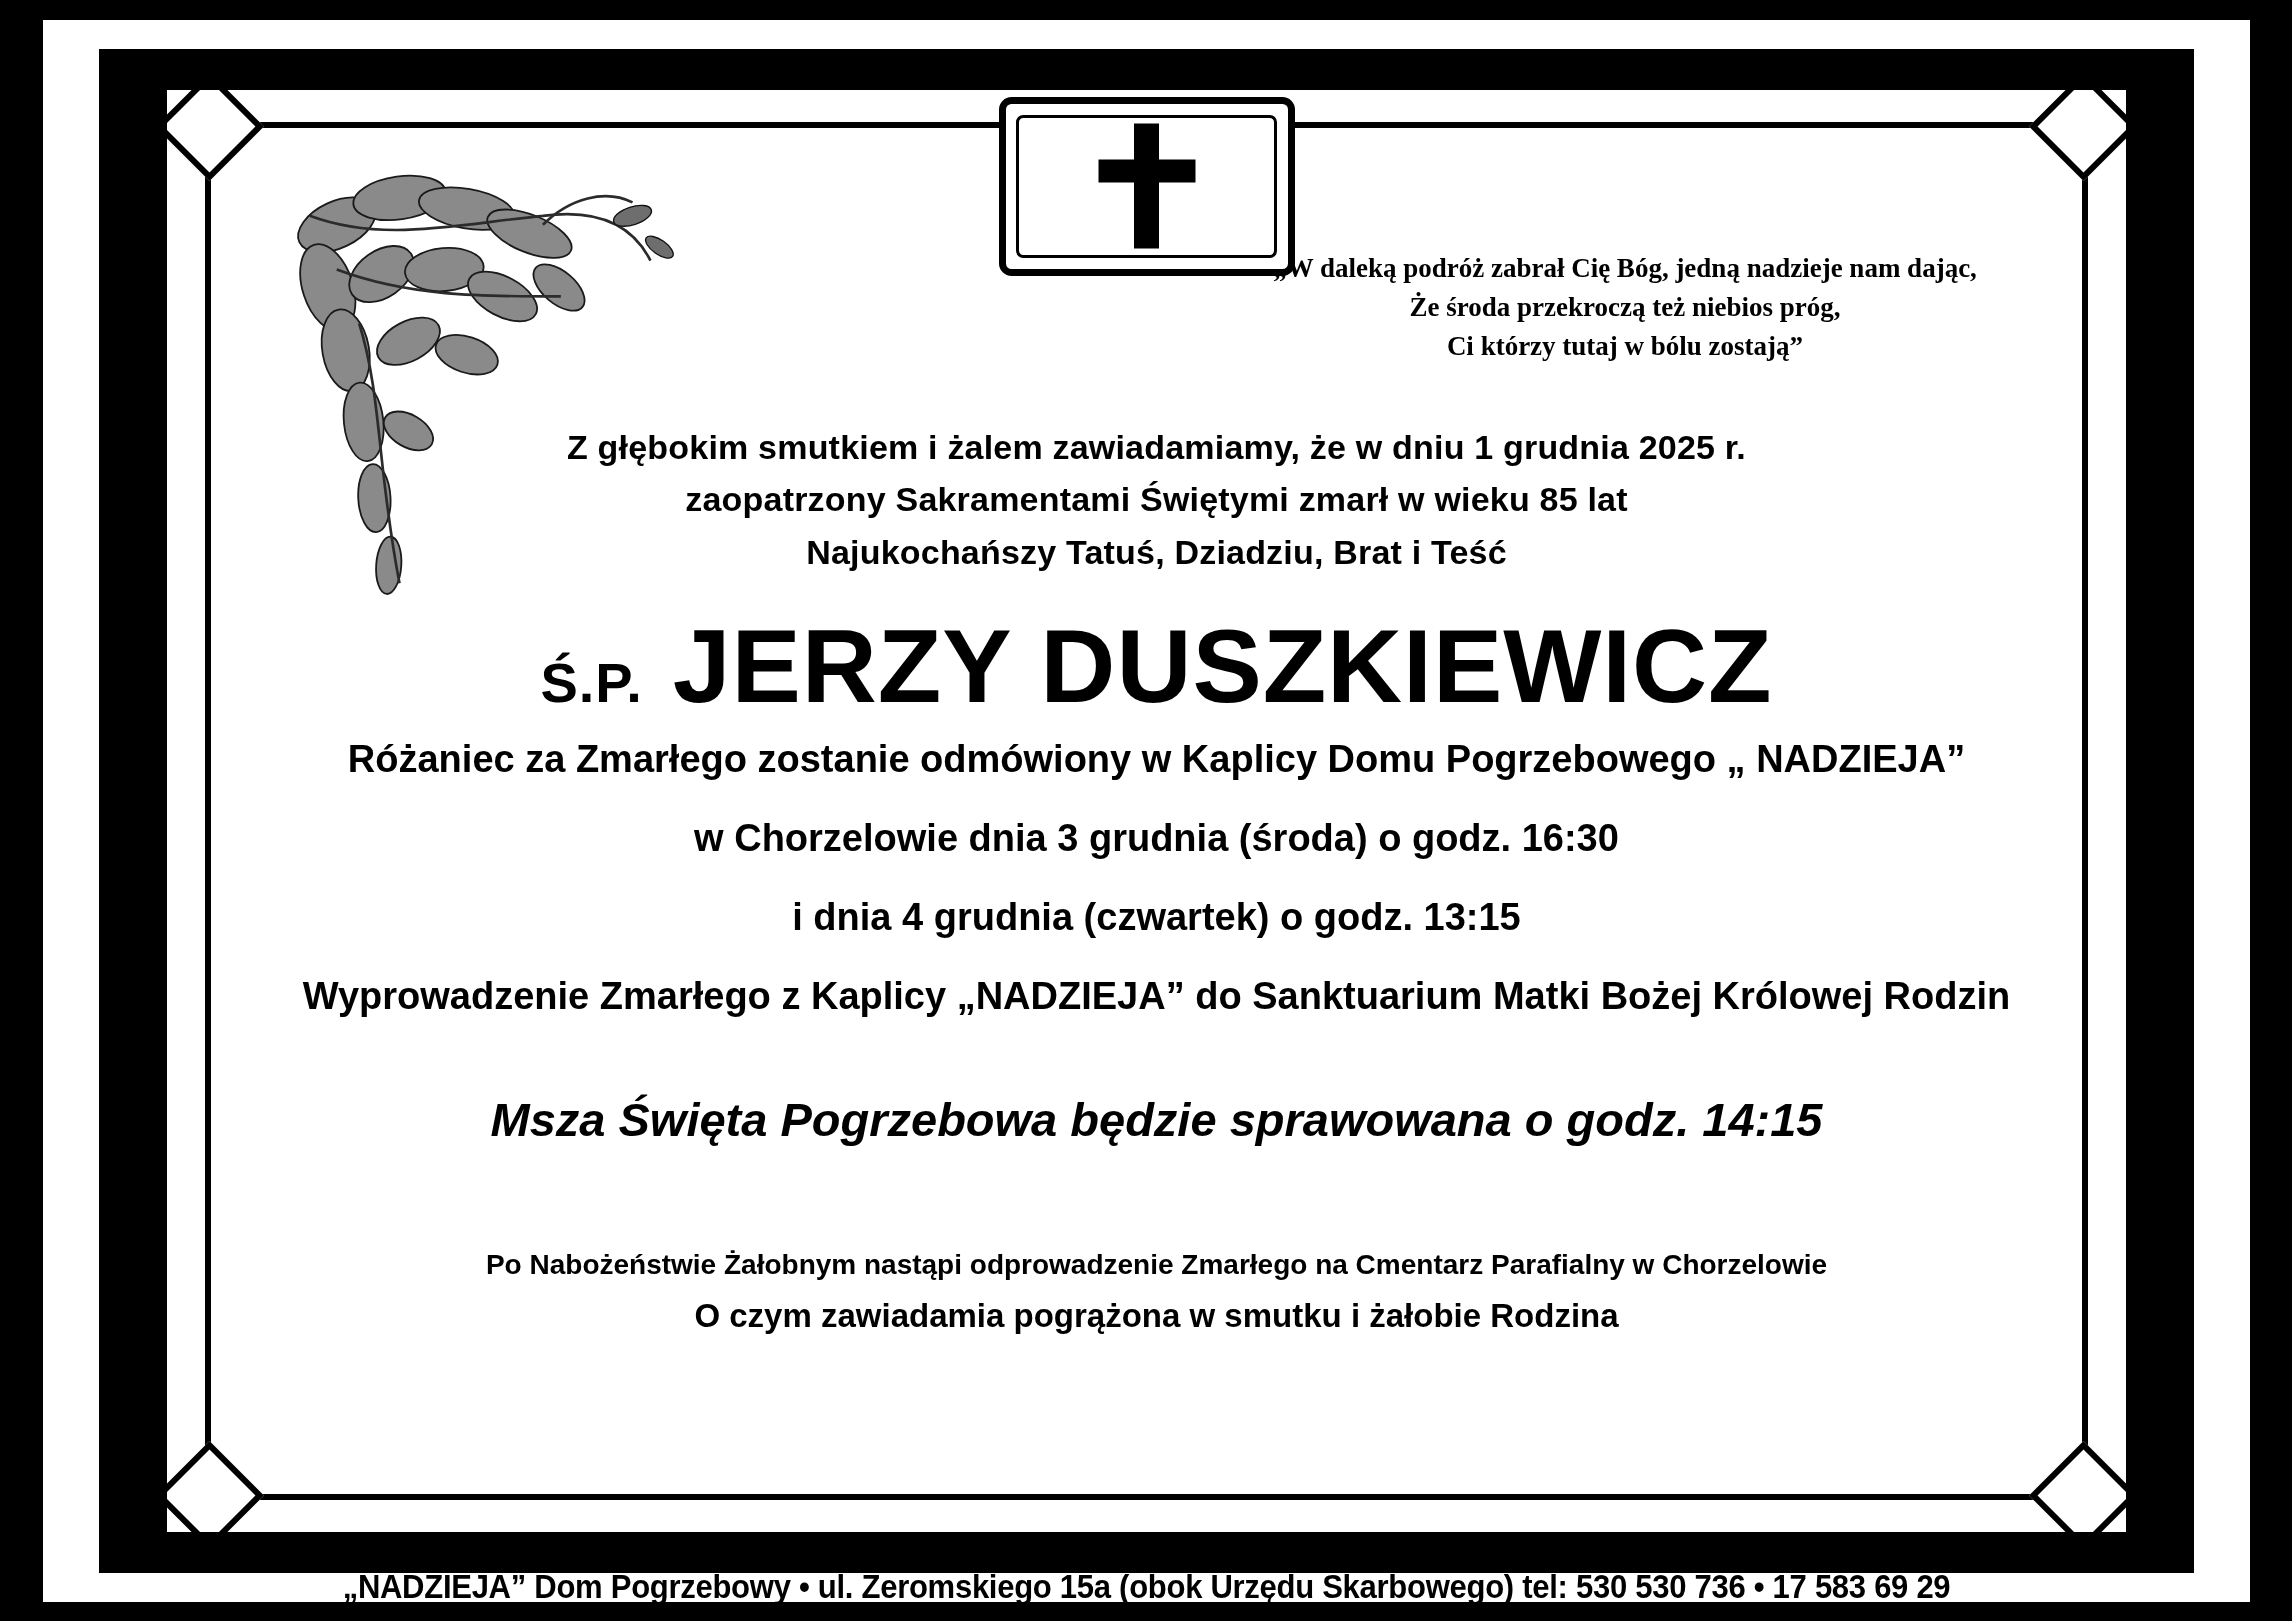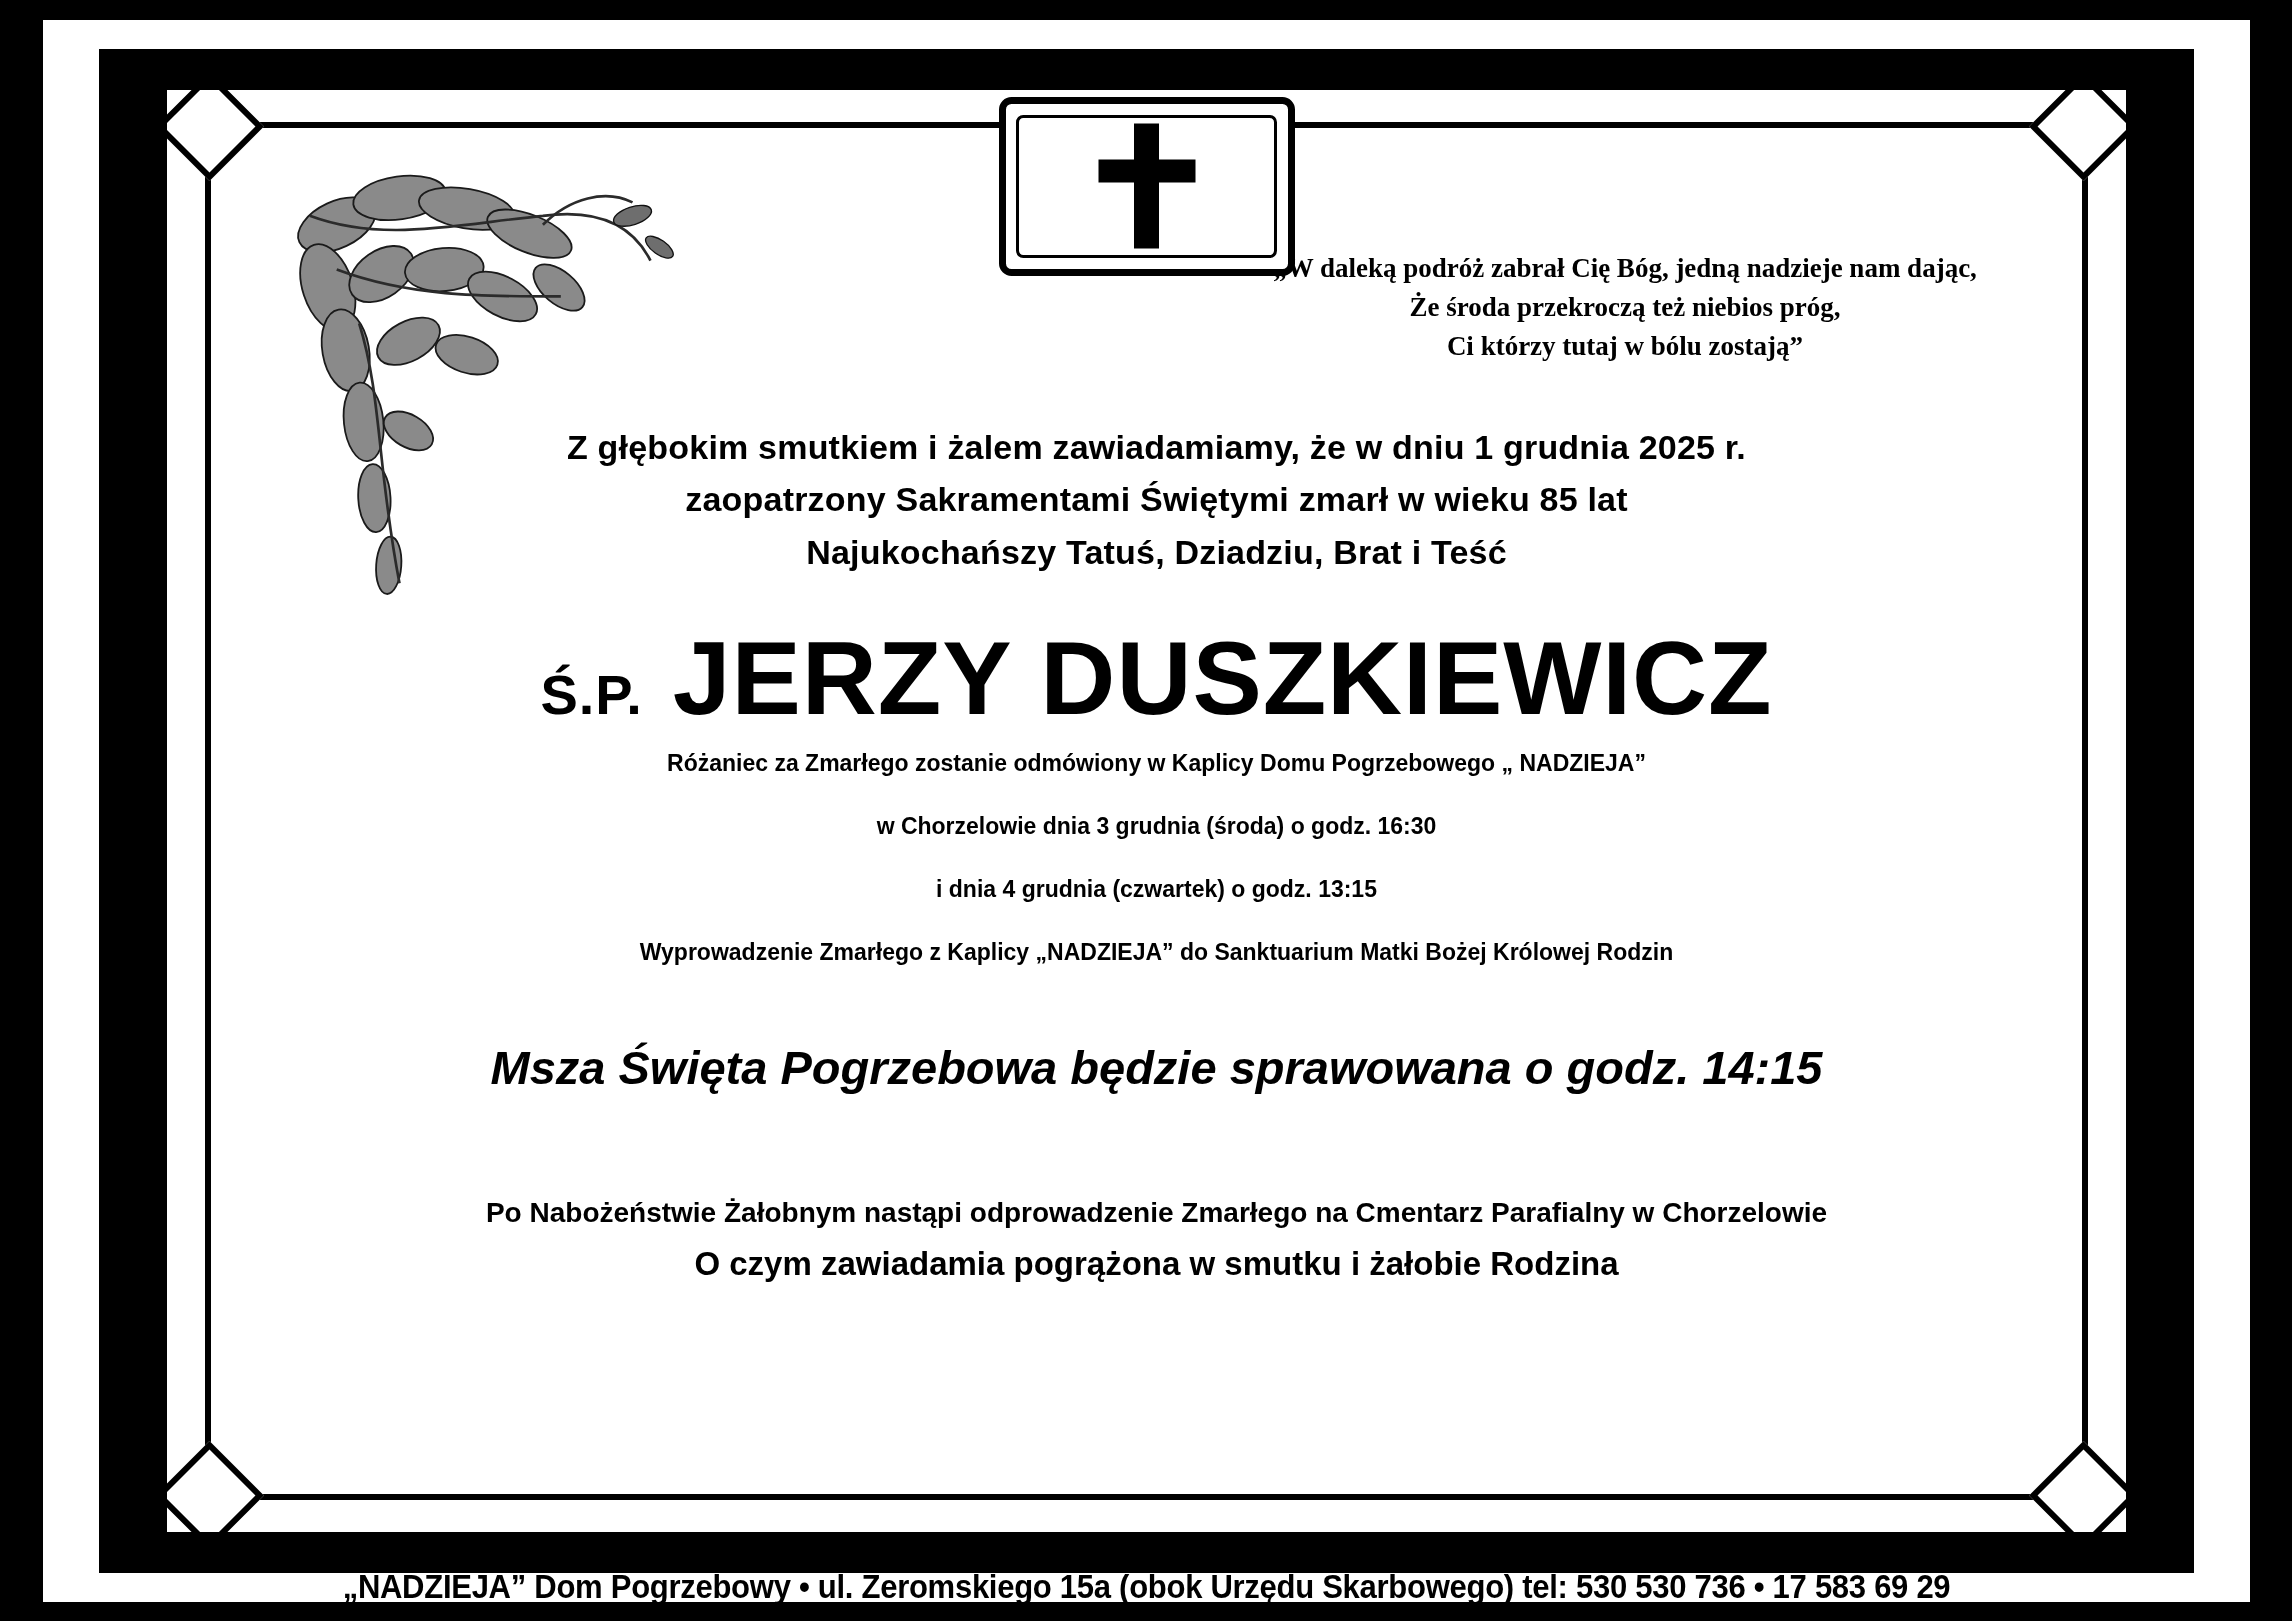--- a/index.html
+++ b/index.html
@@ -162,39 +162,39 @@
     color: #000000;
     z-index: 4;
   }
   .intro {
     font-size: 34px;
     font-weight: bold;
     line-height: 1.55;
     letter-spacing: 0.2px;
   }
   .name-row {
-    margin-top: 40px;
+    margin-top: 28px;
     display: flex;
     align-items: baseline;
     justify-content: center;
     gap: 30px;
   }
   .sp {
     font-size: 56px;
     font-weight: bold;
     letter-spacing: 0.9px;
   }
   .name {
     font-size: 104px;
     font-weight: bold;
     letter-spacing: 0.9px;
     white-space: nowrap;
   }
   .line {
-    font-size: 23px;
+    font-size: 38px;
     font-weight: bold;
     margin-top: 36px;
   }
   .line.tight { margin-top: 12.5px; }
   .mass {
     font-size: 47px;
     font-weight: bold;
     margin-top: 74px;
     font-style: italic;
   }

